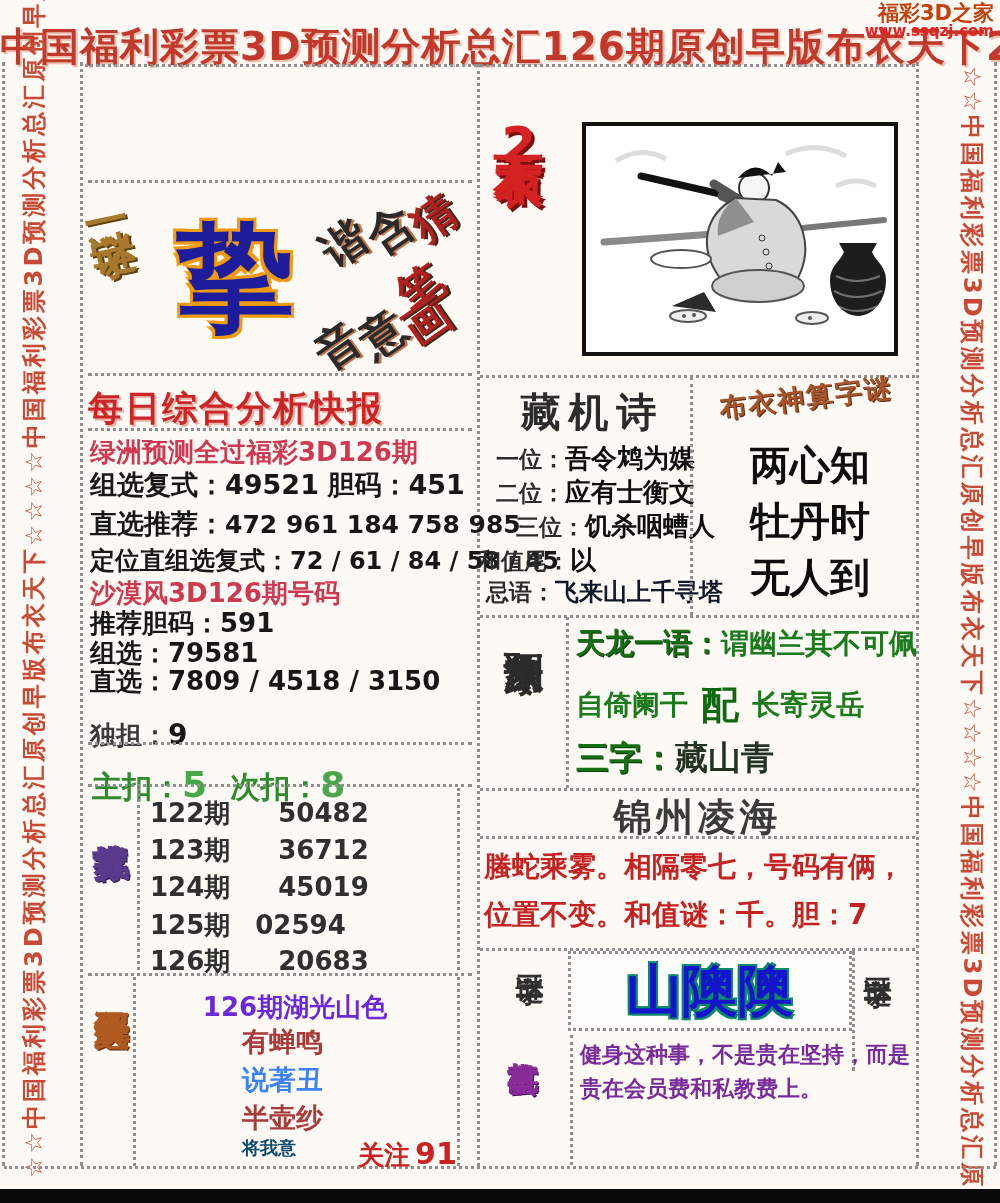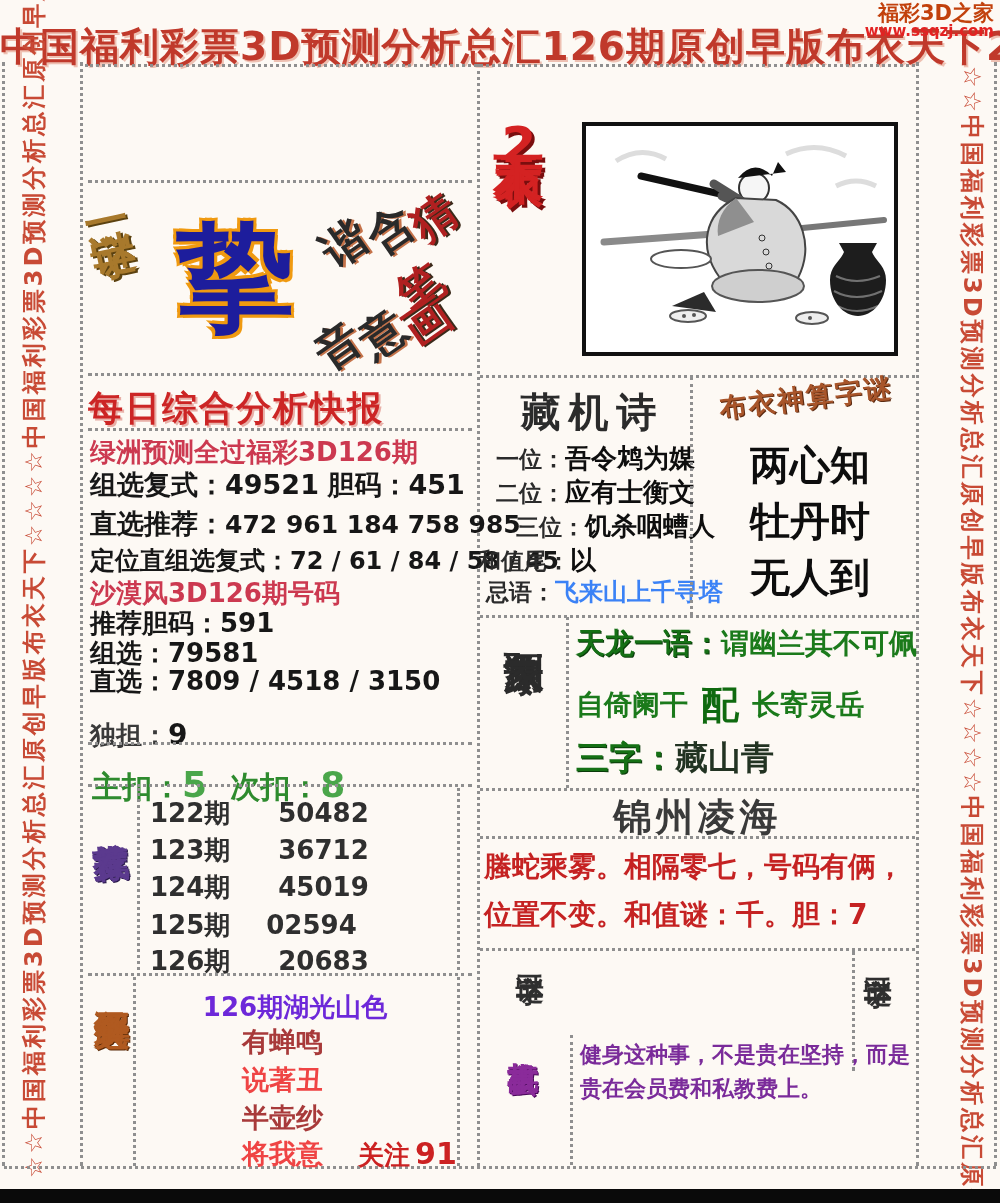--- a/index.html
+++ b/index.html
@@ -86,32 +86,32 @@
     <span class="green" style="font-size:30px;color:#2e8b2e;margin-left:18px;">次扣：</span><span class="green" style="font-size:36px;color:#4aa64a;">8</span>
   </div>
   <div class="dash-h" style="left:88px;top:784px;width:384px;"></div>
 
   <div class="abs vert" style="left:94px;top:816px;height:160px;font-size:36px;font-weight:bold;color:#5b3a8e;transform:rotate(-5deg);text-shadow:1px 1px 0 #2a1a4a;">复式推荐</div>
   <div class="dash-v" style="left:137px;top:788px;height:182px;"></div>
   <div class="dash-v" style="left:457px;top:788px;height:182px;"></div>
   <div class="abs" style="left:150px;top:796px;font-size:26px;color:#2f2f2f;font-weight:600;"><span>122期</span><span style="margin-left:48px;">50482</span></div>
   <div class="abs" style="left:150px;top:833px;font-size:26px;color:#2f2f2f;font-weight:600;"><span>123期</span><span style="margin-left:48px;">36712</span></div>
   <div class="abs" style="left:150px;top:870px;font-size:26px;color:#2f2f2f;font-weight:600;"><span>124期</span><span style="margin-left:48px;">45019</span></div>
-  <div class="abs" style="left:150px;top:908px;font-size:26px;color:#2f2f2f;font-weight:600;"><span>125期</span><span style="margin-left:36px;">02594</span></div>
+  <div class="abs" style="left:150px;top:908px;font-size:26px;color:#2f2f2f;font-weight:600;"><span>125期</span><span style="margin-left:25px;">02594</span></div>
   <div class="abs" style="left:150px;top:944px;font-size:26px;color:#2f2f2f;font-weight:600;"><span>126期</span><span style="margin-left:48px;">20683</span></div>
   <div class="dash-h" style="left:88px;top:973px;width:384px;"></div>
 
   <div class="abs vert" style="left:92px;top:984px;height:185px;font-size:36px;font-weight:bold;color:#b05a20;text-shadow:1px 1px 0 #5a2a08;">老夫子狂解</div>
   <div class="dash-v" style="left:133px;top:977px;height:189px;"></div>
   <div class="dash-v" style="left:457px;top:977px;height:189px;"></div>
   <div class="abs" style="left:150px;top:990px;width:290px;text-align:center;font-size:26px;font-weight:bold;color:#6d28d9;">126期湖光山色</div>
   <div class="abs" style="left:242px;top:1024px;font-size:27px;font-weight:bold;color:#a83a3a;">有蝉鸣</div>
-  <div class="abs" style="left:242px;top:1062px;font-size:27px;font-weight:bold;color:#ef4444;">说著丑</div>
+  <div class="abs" style="left:242px;top:1062px;font-size:27px;font-weight:bold;color:#3b82f6;">说著丑</div>
   <div class="abs" style="left:242px;top:1100px;font-size:27px;font-weight:bold;color:#a83a3a;">半壶纱</div>
-  <div class="abs" style="left:242px;top:1136px;font-size:27px;font-weight:bold;color:#ef4444;">将我意</div>
+  <div class="abs" style="left:242px;top:1136px;font-size:18px;font-weight:bold;color:#0c4a6e;">将我意</div>
   <div class="abs" style="left:358px;top:1136px;">
     <span style="font-size:26px;font-weight:bold;color:#cc2222;">关注</span>
     <span style="font-size:30px;font-weight:bold;color:#cc2222;">91</span>
   </div>
 
   <div class="abs vert" style="left:492px;top:116px;height:250px;font-size:50px;font-weight:900;color:#d42222;text-shadow:3px 3px 0 #7a0e0e;">布衣天下2</div>
   <div class="abs" style="left:582px;top:122px;width:308px;height:226px;border:4px solid #111;background:#fff;">
     <svg width="308" height="226" viewBox="0 0 308 226">
       <path d="M30,35 q25,-16 50,-2 M200,28 q30,-14 60,2 M250,60 q20,-10 40,0" stroke="#ddd" stroke-width="5" fill="none"></path>
       <path d="M18,116 L128,108" stroke="#8a8a8a" stroke-width="7" stroke-linecap="round"></path>
@@ -137,21 +137,21 @@
       <path d="M250,150 q20,10 44,0 M248,165 q22,12 48,0 M252,180 q18,10 40,0" stroke="#f0f0f0" stroke-width="2" fill="none" opacity="0.4"></path>
     </svg>
   </div>
   <div class="dash-h" style="left:480px;top:375px;width:435px;"></div>
 
   <div class="abs" style="left:490px;top:385px;width:205px;text-align:center;font-size:40px;font-weight:bold;color:#2b2b2b;letter-spacing:8px;">藏机诗</div>
   <div class="abs" style="left:496px;top:441px;"><span style="font-size:23px;font-weight:bold;color:#2b2b2b;">一位：</span><span style="font-size:26px;font-weight:bold;color:#0e0e0e;">吾令鸩为媒</span></div>
   <div class="abs" style="left:496px;top:475px;"><span style="font-size:23px;font-weight:bold;color:#2b2b2b;">二位：</span><span style="font-size:26px;font-weight:bold;color:#0e0e0e;">应有士衡文</span></div>
   <div class="abs" style="left:496px;top:509px;"><span style="font-size:23px;font-weight:bold;color:#2b2b2b;margin-left:20px;">三位：</span><span style="font-size:26px;font-weight:bold;color:#0e0e0e;">饥杀咽螬人</span></div>
   <div class="abs" style="left:478px;top:543px;"><span style="font-size:23px;font-weight:bold;color:#2b2b2b;">和值尾：</span><span style="font-size:26px;font-weight:bold;color:#0e0e0e;">以</span></div>
-  <div class="abs" style="left:486px;top:576px;"><span style="font-size:23px;font-weight:bold;color:#2b2b2b;">忌语：</span><span style="font-size:24px;font-weight:bold;color:#3b82f6;">飞来山上千寻塔</span></div>
+  <div class="abs" style="left:486px;top:576px;"><span style="font-size:23px;font-weight:bold;color:#2b2b2b;">忌语：</span><span style="font-size:24px;font-weight:bold;color:#0f172a;">飞来山上千寻塔</span></div>
   <div class="dash-v" style="left:690px;top:377px;height:238px;"></div>
 
   <div class="abs" style="left:700px;top:380px;width:212px;text-align:center;font-size:27px;font-weight:bold;color:#a8552a;transform:rotate(-7deg);letter-spacing:2px;text-shadow:1px 1px 0 #5c2a10;">布衣神算字谜</div>
   <div class="abs" style="left:715px;top:438px;width:190px;text-align:center;font-size:40px;font-weight:900;color:#0d0d0d;">两心知</div>
   <div class="abs" style="left:715px;top:494px;width:190px;text-align:center;font-size:40px;font-weight:900;color:#0d0d0d;">牡丹时</div>
   <div class="abs" style="left:715px;top:550px;width:190px;text-align:center;font-size:40px;font-weight:900;color:#0d0d0d;">无人到</div>
 
   <div class="dash-h" style="left:480px;top:615px;width:435px;"></div>
   <div class="abs vert" style="left:502px;top:621px;height:168px;font-size:40px;font-weight:bold;color:#2b2b2b;">预测专家</div>
   <div class="dash-v" style="left:566px;top:617px;height:171px;"></div>
@@ -168,20 +168,23 @@
   </div>
 
   <div class="dash-h" style="left:480px;top:788px;width:435px;"></div>
   <div class="abs" style="left:480px;top:792px;width:435px;text-align:center;font-size:38px;font-weight:bold;color:#3a3a3a;letter-spacing:4px;">锦州凌海</div>
   <div class="dash-h" style="left:480px;top:836px;width:435px;"></div>
   <div class="abs" style="left:484px;top:848px;font-size:28px;font-weight:bold;color:#c52222;">螣蛇乘雾。相隔零七，号码有俩，</div>
   <div class="abs" style="left:484px;top:896px;font-size:28px;font-weight:bold;color:#c52222;">位置不变。和值谜：千。胆：7</div>
 
   <div class="dash-h" style="left:480px;top:948px;width:435px;"></div>
   <div class="abs vert" style="left:514px;top:953px;height:92px;font-size:28px;font-weight:bold;color:#2f2f2f;">三字谜</div>
+  <div class="abs" style="left:568px;top:951px;width:278px;height:74px;border:3px dotted #909090;background:#fffefb;text-align:center;line-height:74px;">
+    <span style="font-size:56px;font-weight:900;color:#1414cc;text-shadow:2px 2px 0 #0a8a6a,-2px -2px 0 #0a8a6a,2px -2px 0 #0a8a6a,-2px 2px 0 #0a8a6a;">山隩隩</span>
+  </div>
   <div class="dash-v" style="left:852px;top:951px;height:120px;"></div>
   <div class="abs vert" style="left:862px;top:956px;height:92px;font-size:28px;font-weight:bold;color:#2f2f2f;">三字谜</div>
 
   <div class="abs vert" style="left:506px;top:1038px;height:130px;font-size:31px;font-weight:bold;color:#8a2b9a;text-shadow:1px 1px 0 #4a0a5a;">玄机故事</div>
   <div class="dash-v" style="left:570px;top:1035px;height:130px;"></div>
   <div class="abs" style="left:580px;top:1038px;width:332px;white-space:normal;font-size:22px;font-weight:bold;color:#7a2b9a;line-height:34px;">健身这种事，不是贵在坚持，而是贵在会员费和私教费上。</div>
 
   <div class="abs" style="left:0;top:1189px;width:1000px;height:14px;background:#0a0a0a;"></div>
 </div>
 

